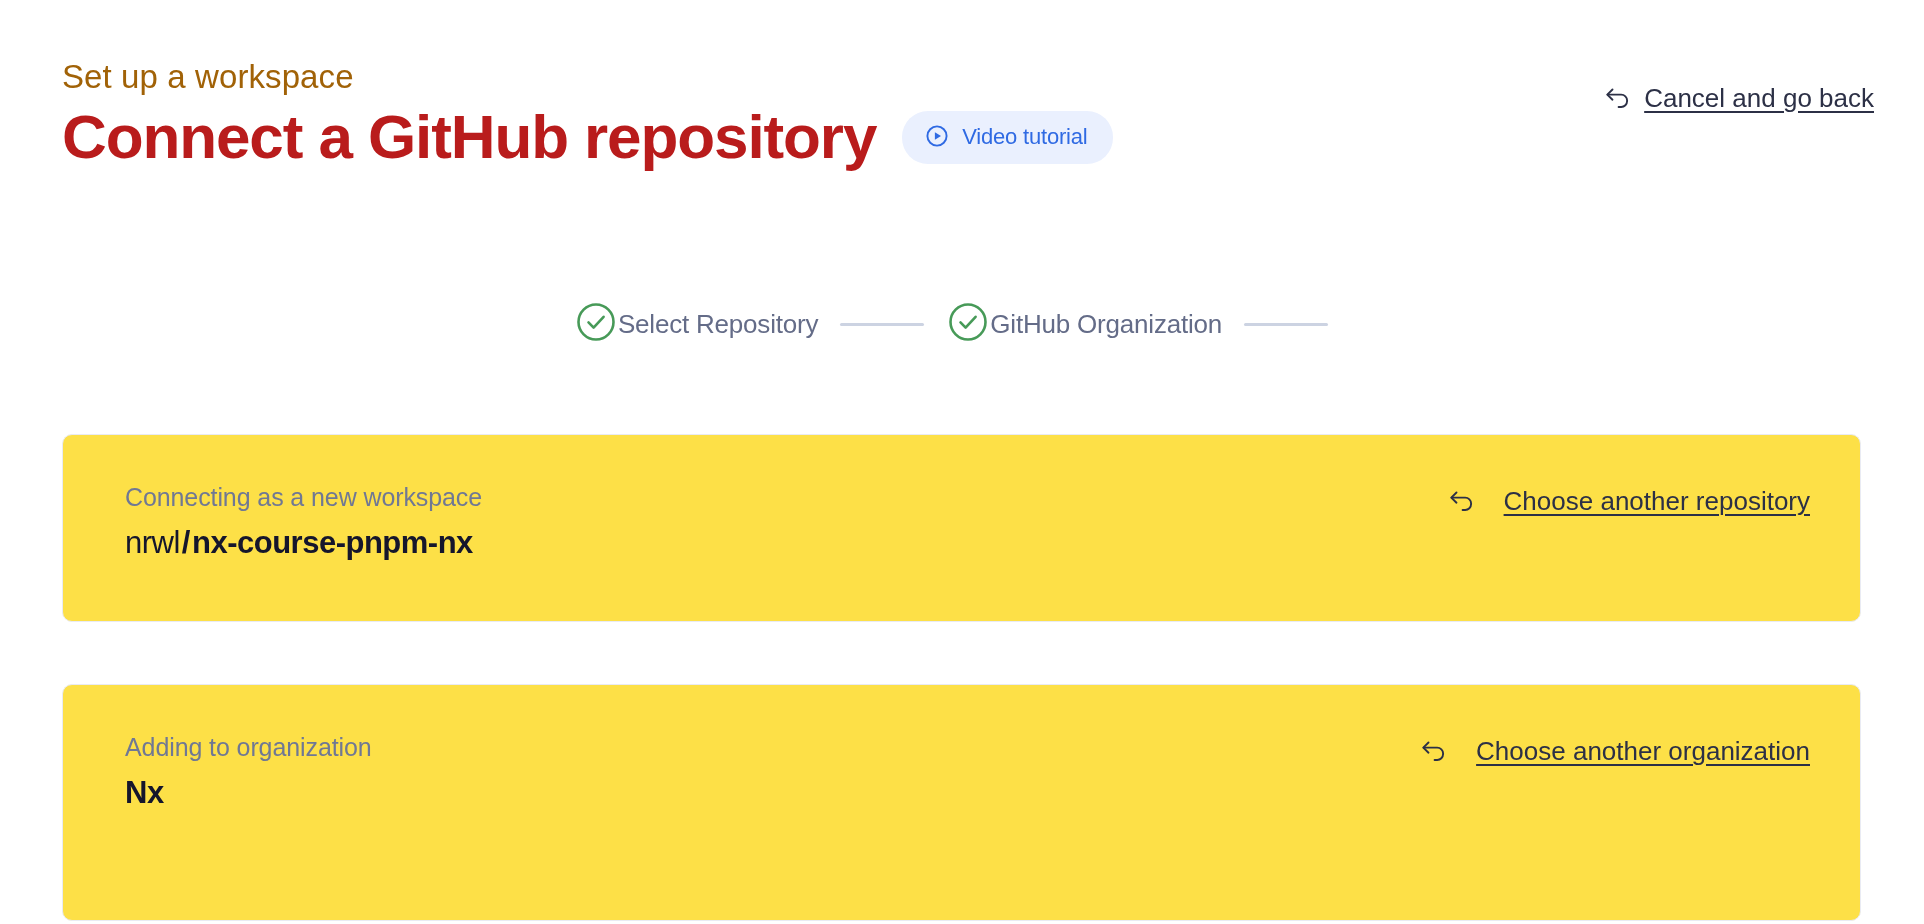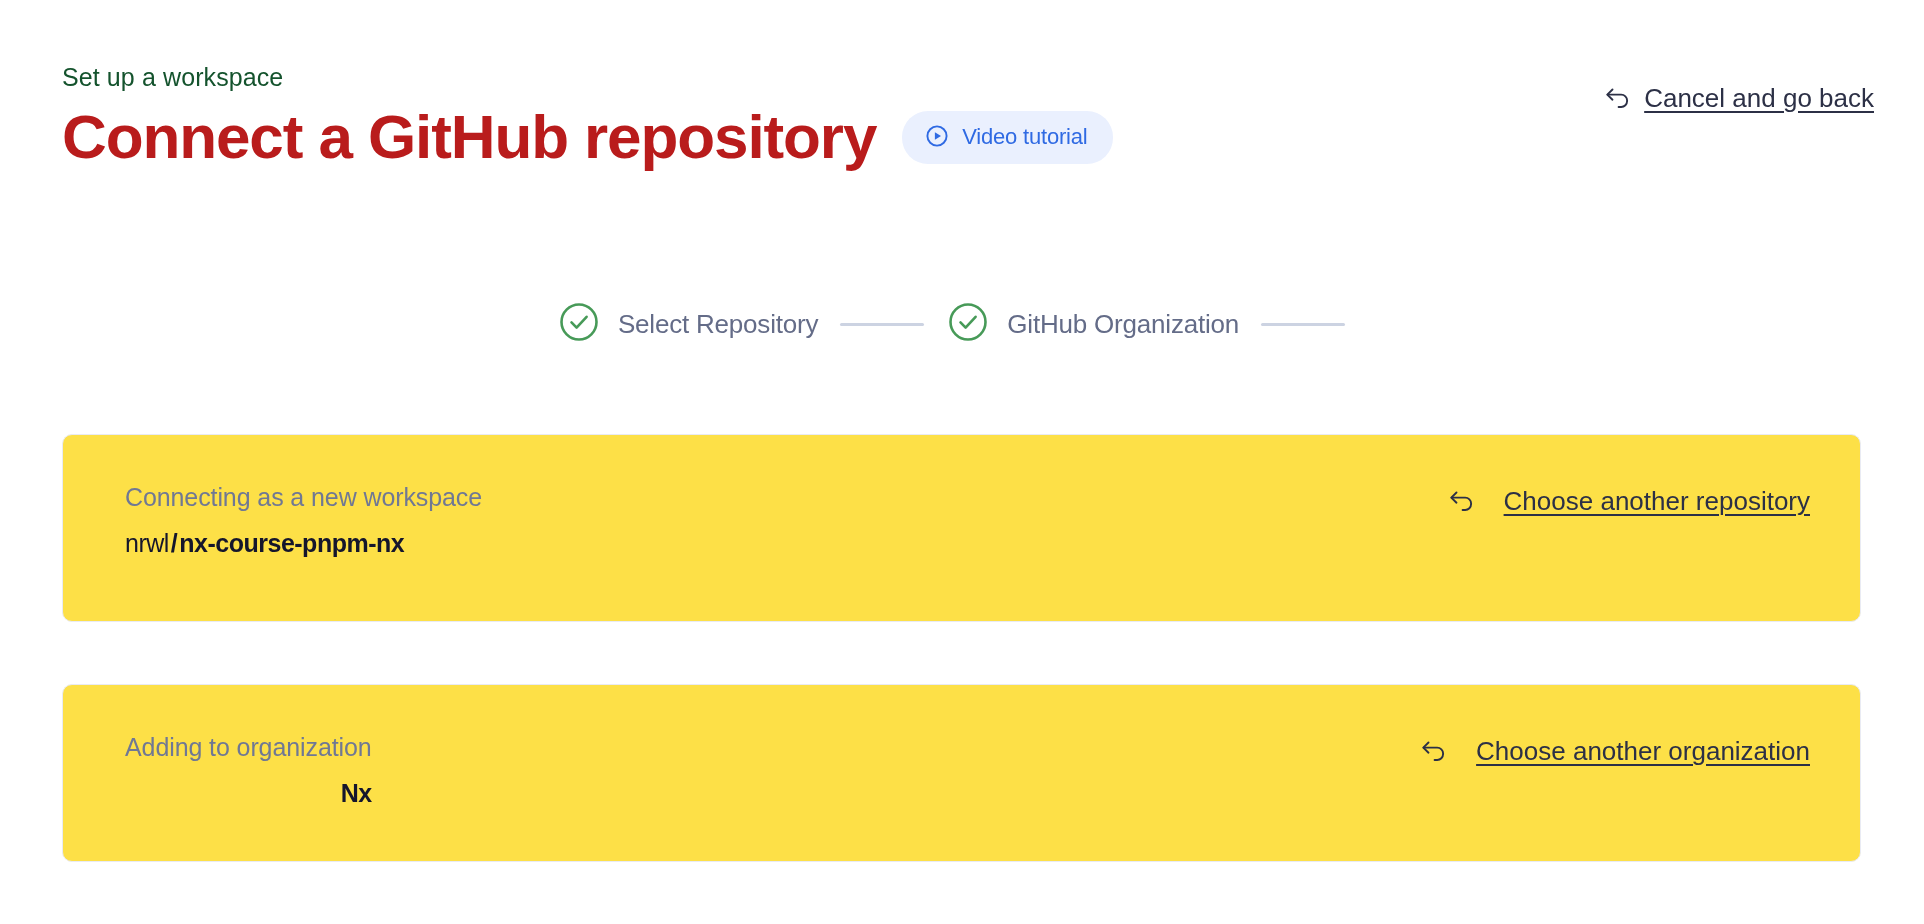--- a/index.html
+++ b/index.html
@@ -23,23 +23,23 @@
 
   
   .header {
     position: absolute;
     left: 62px;
     top: 62px;
     right: 50px;
   }
 
   .eyebrow {
-    font-size: 25px;
+    font-size: 33px;
     line-height: 30px;
-    color: #14532d;
+    color: #a16207;
     font-weight: 400;
     letter-spacing: 0.1px;
   }
 
   .title-row {
     display: flex;
     align-items: center;
     gap: 26px;
     margin-top: 16px;
   }
@@ -107,21 +107,20 @@
     top: 300px;
     display: flex;
     align-items: center;
     justify-content: center;
     gap: 0;
   }
 
   .step {
     display: flex;
     align-items: center;
-    gap: 17px;
   }
 
   .step-label {
     font-size: 26px;
     line-height: 32px;
     color: #646c88;
     font-weight: 400;
     letter-spacing: -0.2px;
     white-space: nowrap;
   }
@@ -141,21 +140,21 @@
   .card {
     position: absolute;
     left: 62px;
     width: 1799px;
     background: #fde047;
     border: 1.5px solid #e9ebf3;
     border-radius: 10px;
   }
 
   #card-repository { top: 434px; height: 188px; }
-  #card-organization { top: 684px; height: 178px; text-align: right; }
+  #card-organization { top: 684px; height: 237px; }
 
   .card-inner {
     position: absolute;
     left: 62px;
     right: 50px;
     top: 47px;
     display: flex;
     align-items: flex-start;
     justify-content: space-between;
   }
@@ -163,21 +162,21 @@
   .card-caption {
     font-size: 25px;
     line-height: 30px;
     color: #707894;
     font-weight: 400;
     letter-spacing: -0.1px;
   }
 
   .card-value {
     margin-top: 12px;
-    font-size: 25px;
+    font-size: 31px;
     line-height: 38px;
     color: #15162c;
     letter-spacing: -0.5px;
     font-weight: 400;
   }
 
   .card-value .owner { font-weight: 400; }
   .card-value .sep { font-weight: 700; padding: 0 2px; }
   .card-value .repo { font-weight: 700; }
   .card-value.solo { font-weight: 600; }

